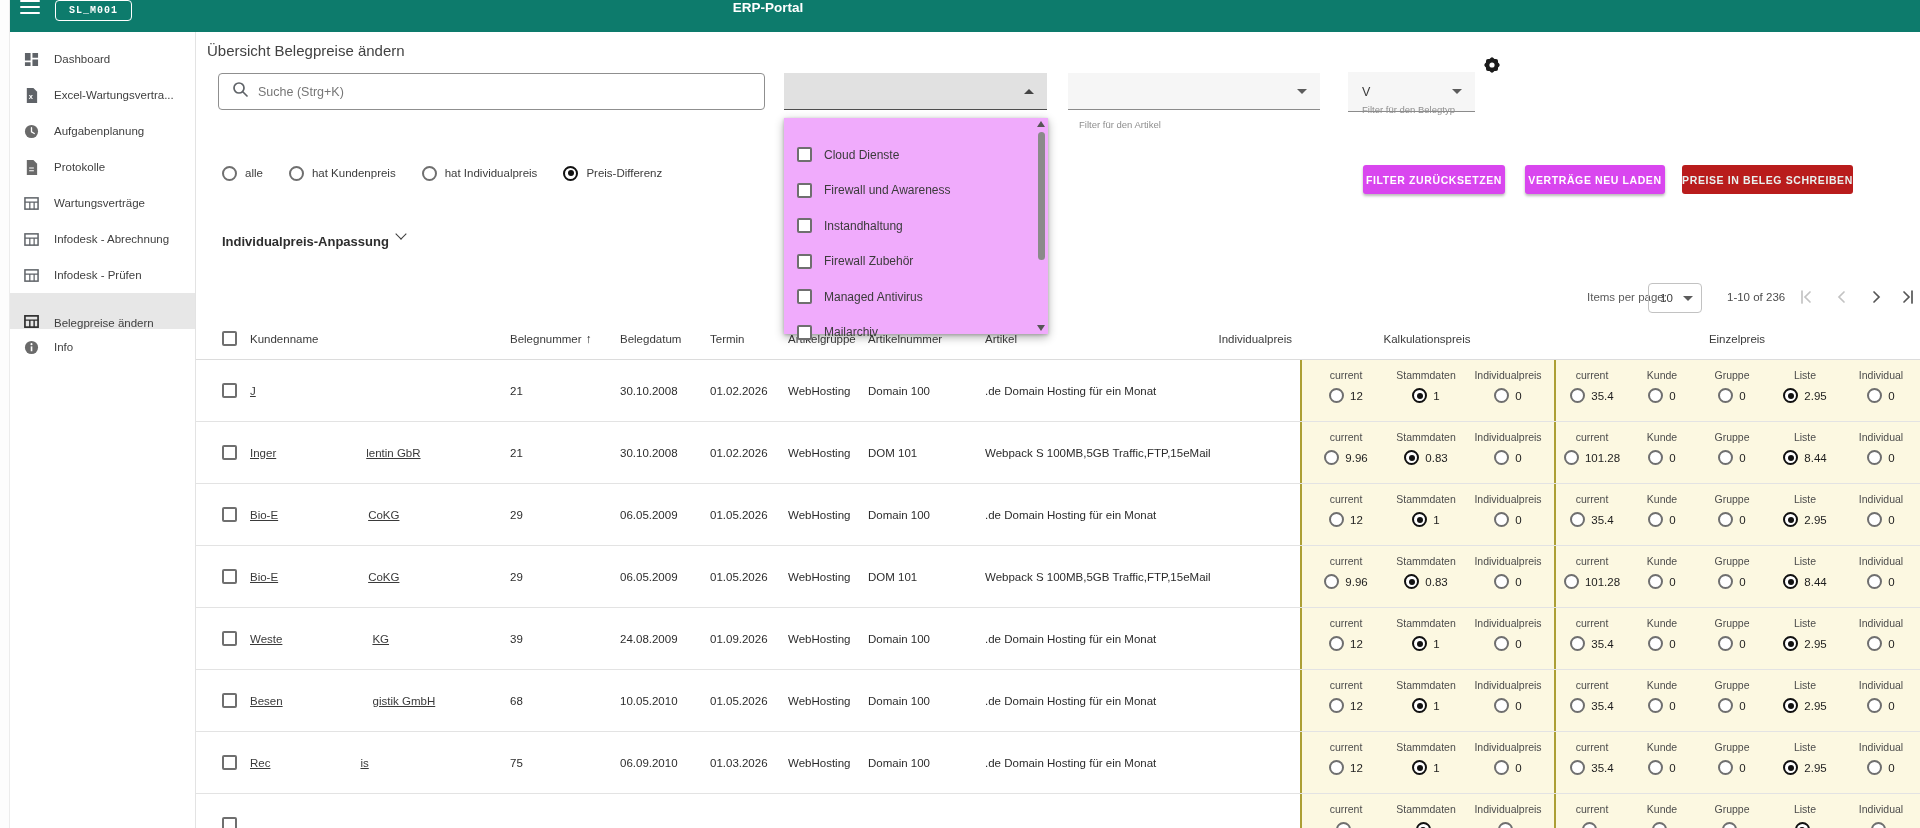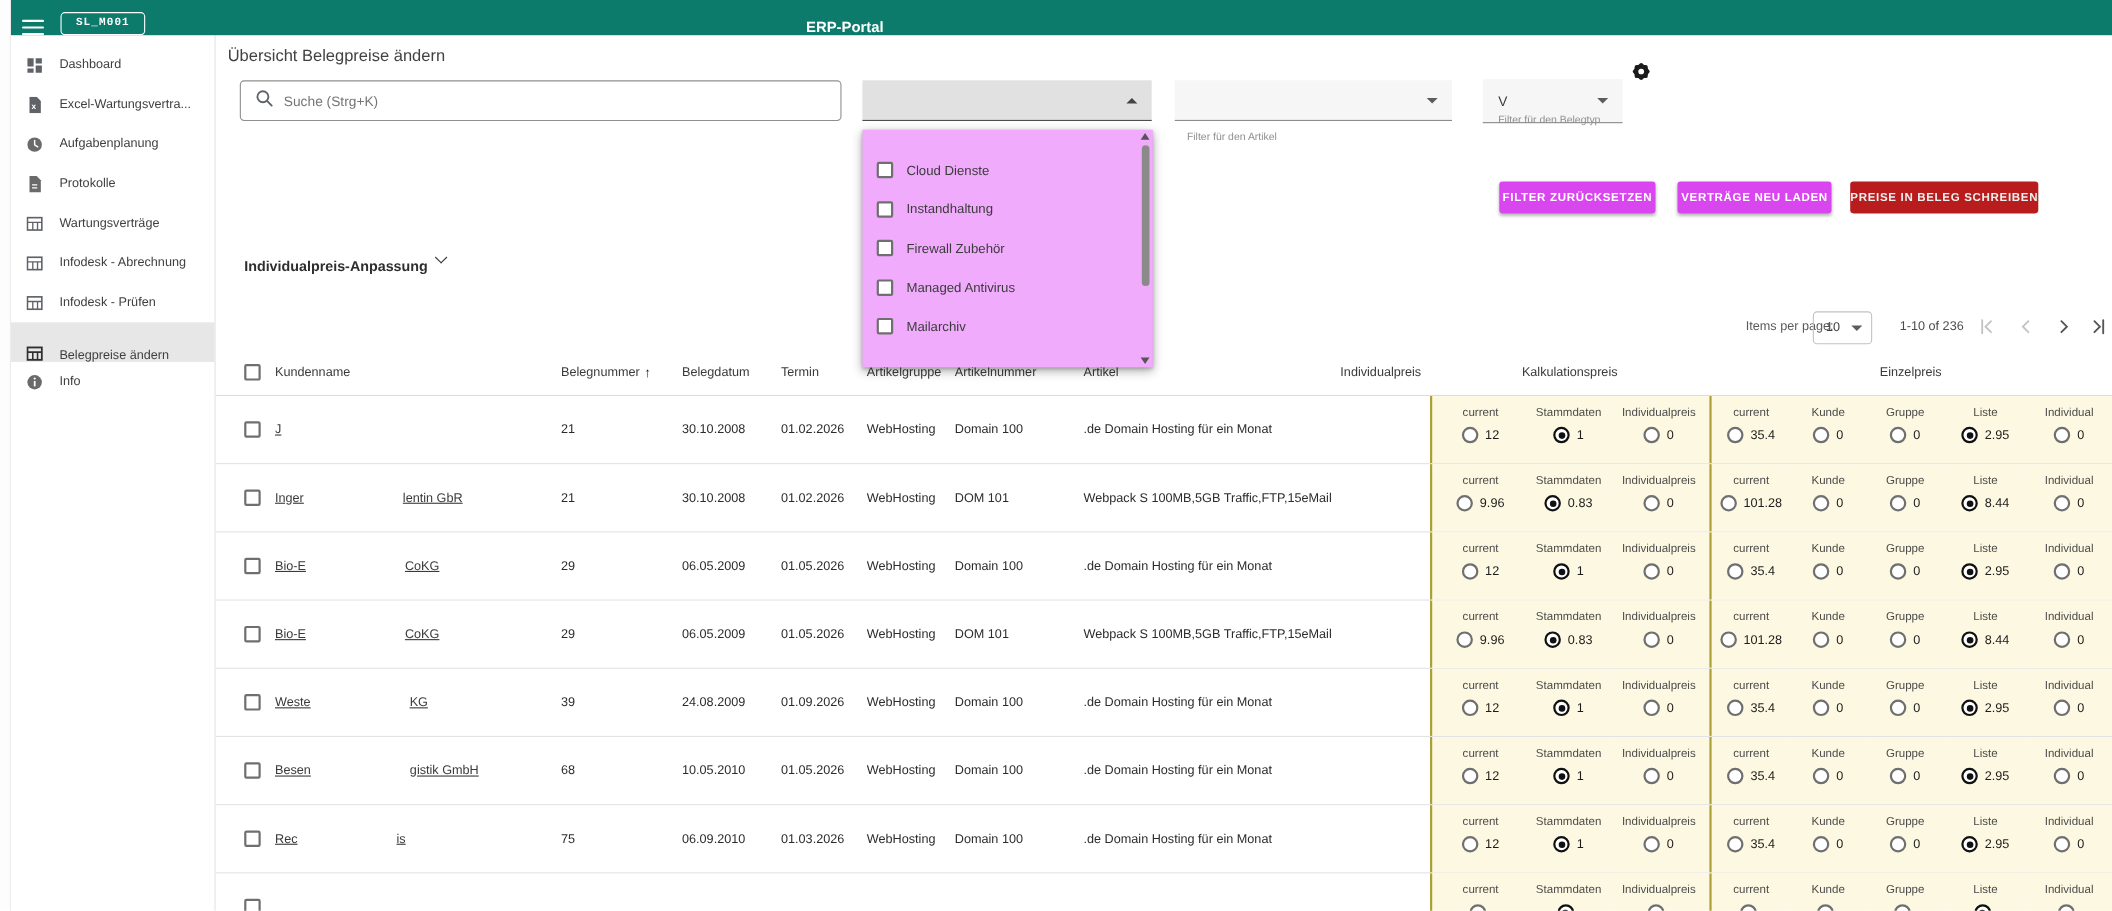--- a/index.html
+++ b/index.html
@@ -2,21 +2,21 @@
 <html><head>
 <meta charset="utf-8">
 <style>
   * { margin:0; padding:0; box-sizing:border-box; }
   html,body { width:1920px; height:828px; overflow:hidden; background:#fff;
               font-family:"Liberation Sans", sans-serif; }
   #app { position:absolute; left:0; top:0; width:1920px; height:828px; overflow:hidden; background:#fff; }
 
   
   .edge-strip { position:absolute; left:0; top:0; width:10px; height:828px; background:#fdfdfd; border-right:1px solid #ececec; z-index:3;}
-  .topbar { position:absolute; left:10px; top:0; right:0; height:32px; background:#0d7b6c; display:flex; align-items:flex-end; z-index:5;}
+  .topbar { position:absolute; left:10px; top:0; right:0; height:32px; background:#0d7b6c; display:flex; align-items:flex-start; z-index:5;}
   .burger { width:20px; height:14px; margin-left:10px; display:flex; flex-direction:column; justify-content:space-between; cursor:pointer;}
   .burger span{ display:block; height:2.4px; background:#fff; border-radius:1px;}
   .app-badge { margin-left:15px; border:1px solid #fff; border-radius:4px; color:#fff;
                font-family:"Liberation Mono", monospace; font-size:10px; font-weight:bold; letter-spacing:1px;
                padding:4px 13px; }
   .app-title { position:absolute; left:658px; width:200px; text-align:center; color:#fff; font-size:13.5px; font-weight:bold;}
 
   
   .sidebar { position:absolute; left:10px; top:32px; width:186px; bottom:0; background:#fff;
              border-right:1px solid #e3e3e3; padding-top:9px; z-index:4;}
@@ -215,20 +215,24 @@
     <span class="caret-up"></span>
   </div>
   <div class="dd-panel">
     <div id="dd-opts">
         <div class="dd-opt">
           <span class="cb"></span>
           <span>Cloud Dienste</span>
         </div>
         <div class="dd-opt">
           <span class="cb"></span>
+          <span>Firewall und Awareness</span>
+        </div>
+        <div class="dd-opt">
+          <span class="cb"></span>
           <span>Instandhaltung</span>
         </div>
         <div class="dd-opt">
           <span class="cb"></span>
           <span>Firewall Zubehör</span>
         </div>
         <div class="dd-opt">
           <span class="cb"></span>
           <span>Managed Antivirus</span>
         </div>
@@ -255,20 +259,38 @@
 
   <div class="gear">
     <svg width="22" height="22" viewBox="0 0 22 22">
       <rect x="5" y="5" width="12" height="12" rx="2" fill="#1c1c1c"></rect>
       <rect x="5" y="5" width="12" height="12" rx="2" fill="#1c1c1c" transform="rotate(45 11 11)"></rect>
       <circle cx="11" cy="11" r="6.2" fill="#1c1c1c"></circle>
       <circle cx="11" cy="11" r="2.6" fill="#fff"></circle>
     </svg>
   </div>
 
+  <div class="rfilter" id="rfilter">
+      <div class="rf-item">
+        <span class="radio"></span>
+        <span>alle</span>
+      </div>
+      <div class="rf-item">
+        <span class="radio"></span>
+        <span>hat Kundenpreis</span>
+      </div>
+      <div class="rf-item">
+        <span class="radio"></span>
+        <span>hat Individualpreis</span>
+      </div>
+      <div class="rf-item">
+        <span class="radio sel"></span>
+        <span>Preis-Differenz</span>
+      </div>
+    </div>
 
   <button class="btn btn-reset">FILTER ZURÜCKSETZEN</button>
   <button class="btn btn-reload">VERTRÄGE NEU LADEN</button>
   <button class="btn btn-write">PREISE IN BELEG SCHREIBEN</button>
 
   <div class="section-title">
     <span>Individualpreis-Anpassung</span>
     <span class="chev"></span>
   </div>
 

